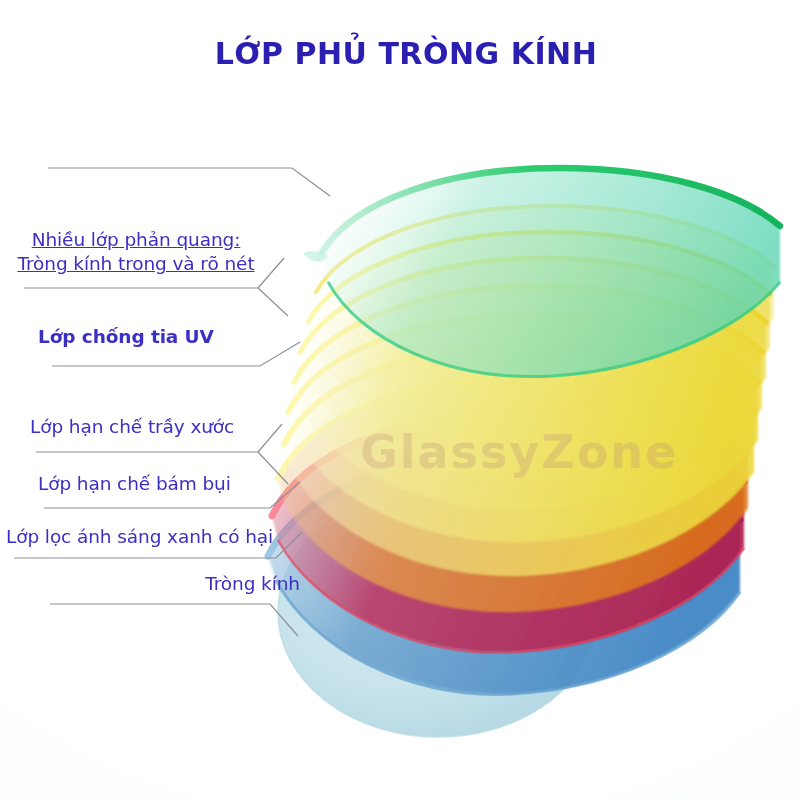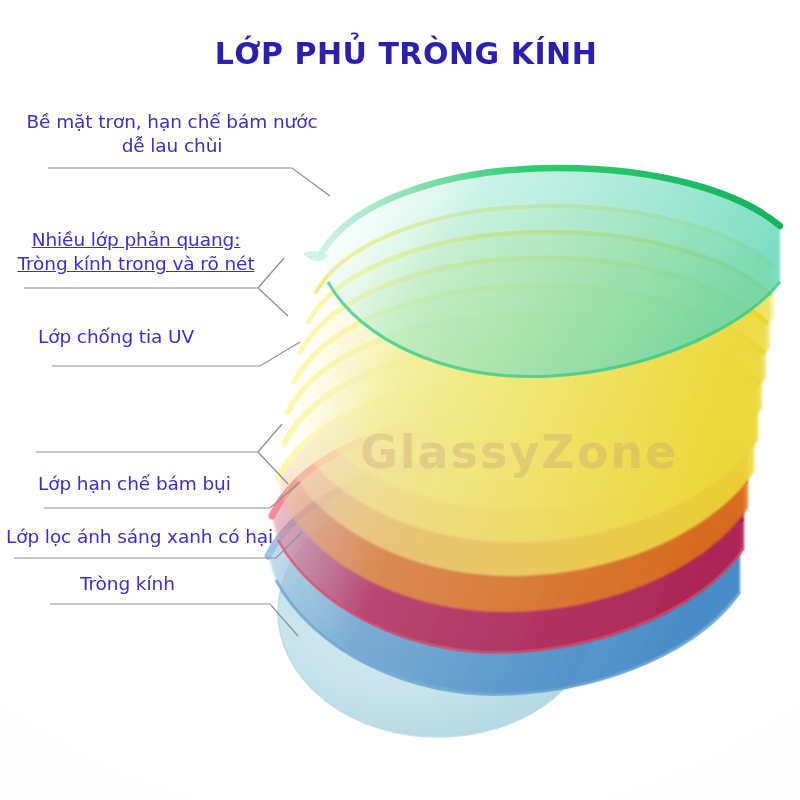--- a/index.html
+++ b/index.html
@@ -33,25 +33,25 @@
     position:absolute;
     color:#3b2fc6;
     font-size:18.5px;
     line-height:1.32;
     white-space:pre-line;
     font-family:"DejaVu Sans", sans-serif;
     letter-spacing:-0.1px;
   }
   .lb0{left:12px; top:110px; width:320px; text-align:center;}
   .lb1{left:2px;  top:228px; width:268px; text-align:center;text-decoration:underline;}
-  .lb2{left:38px; top:325px; width:238px; text-align:left;}
+  .lb2{left:38px; top:325px; width:238px; text-align:left;font-weight:bold;}
   .lb3{left:30px; top:415px; width:250px; text-align:left;}
   .lb4{left:38px; top:472px; width:250px; text-align:left;}
   .lb5{left:6px;  top:525px; width:290px; text-align:left;}
-  .lb6{left:80px; top:572px; width:220px; text-align:left;}
+  .lb6{left:80px; top:572px; width:220px; text-align:right;}
   .wm{
     position:absolute;
     left:360px;top:425px;
     font-size:46px;
     letter-spacing:2px;
     color:rgba(190,150,120,.30);
     font-family:"DejaVu Sans", sans-serif;
     pointer-events:none;
     user-select:none;
     font-weight:bold;
@@ -206,28 +206,27 @@
       <path d="M14,558 L276,558 L302,532"></path>
 
       <path d="M50,604 L270,604 L298,636"></path>
     </g>
   </svg>
 
   <div class="title">LỚP PHỦ TRÒNG KÍNH</div>
 
   <div class="wm">GlassyZone</div>
 
-  <div class="label lb0">Bề mặt trơn, hạn chế bám nước
-dễ lau chùi</div>
 
   <div class="label lb1">Nhiều lớp phản quang:
 Tròng kính trong và rõ nét</div>
 
   <div class="label lb2">Lớp chống tia UV</div>
 
+  <div class="label lb3">Lớp hạn chế trầy xước</div>
 
   <div class="label lb5">Lớp lọc ánh sáng xanh có hại</div>
 
   <div class="label lb4">Lớp hạn chế bám bụi</div>
 
   <div class="label lb6">Tròng kính</div>
 
 </div>
 
 </body></html>

